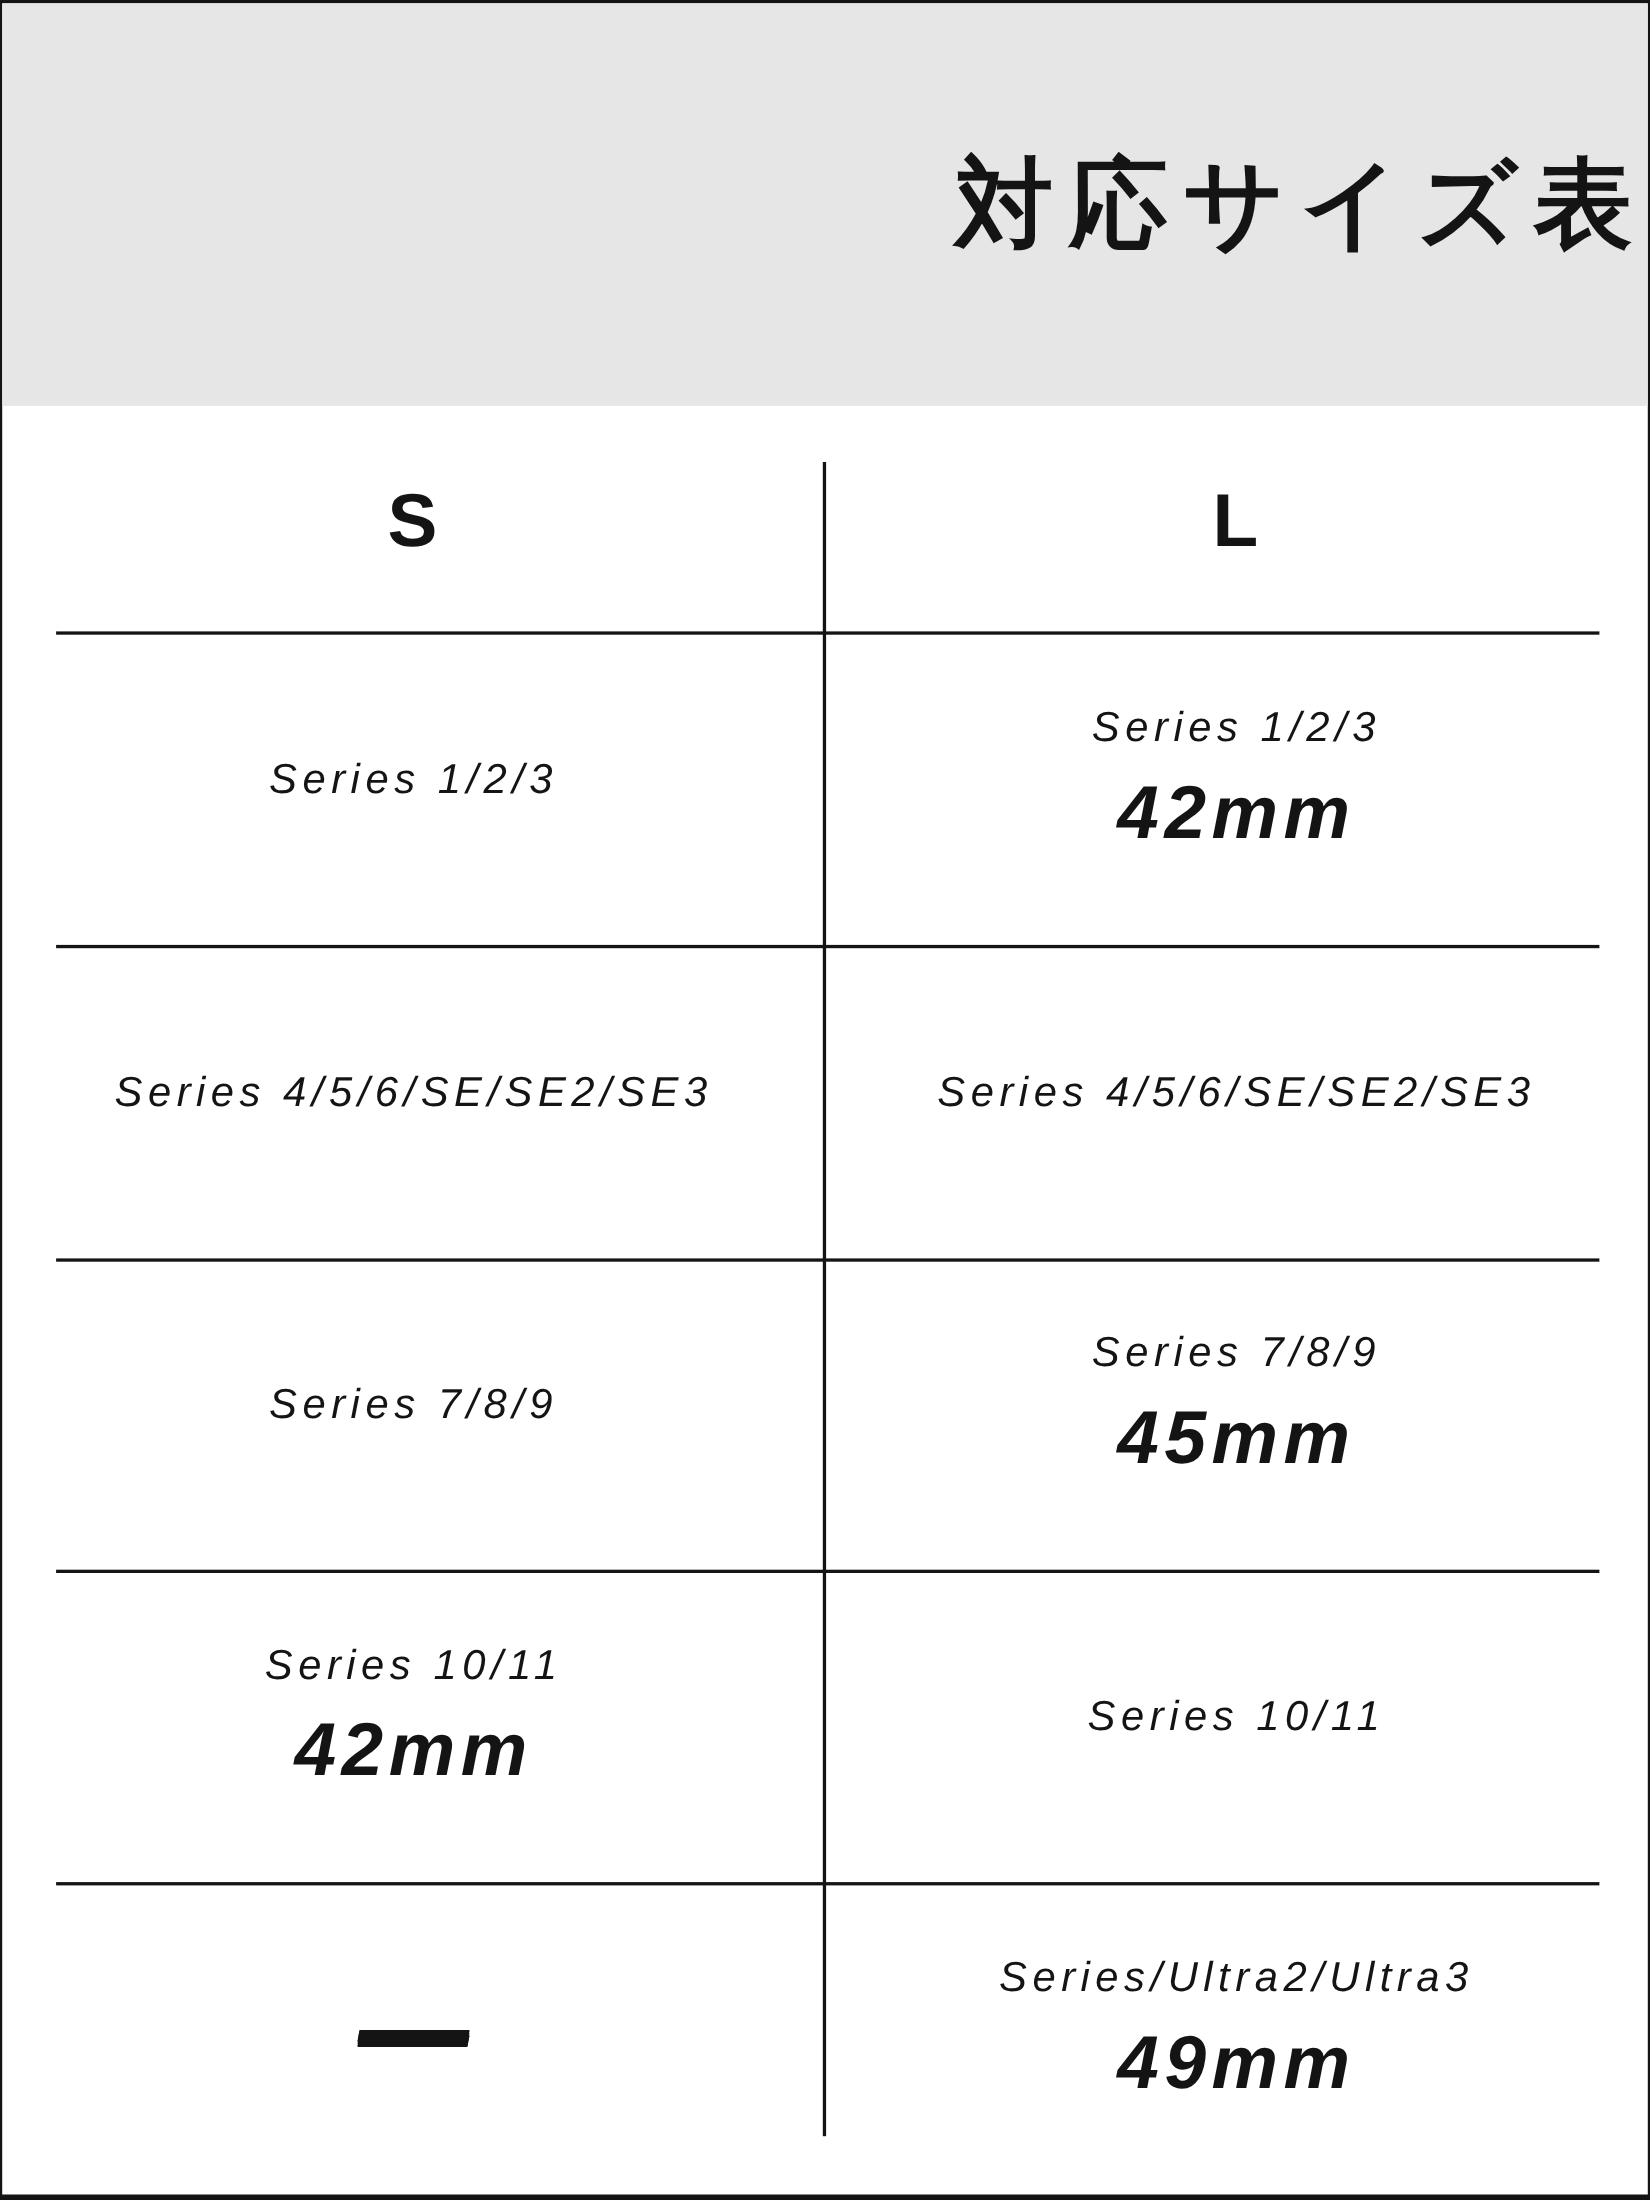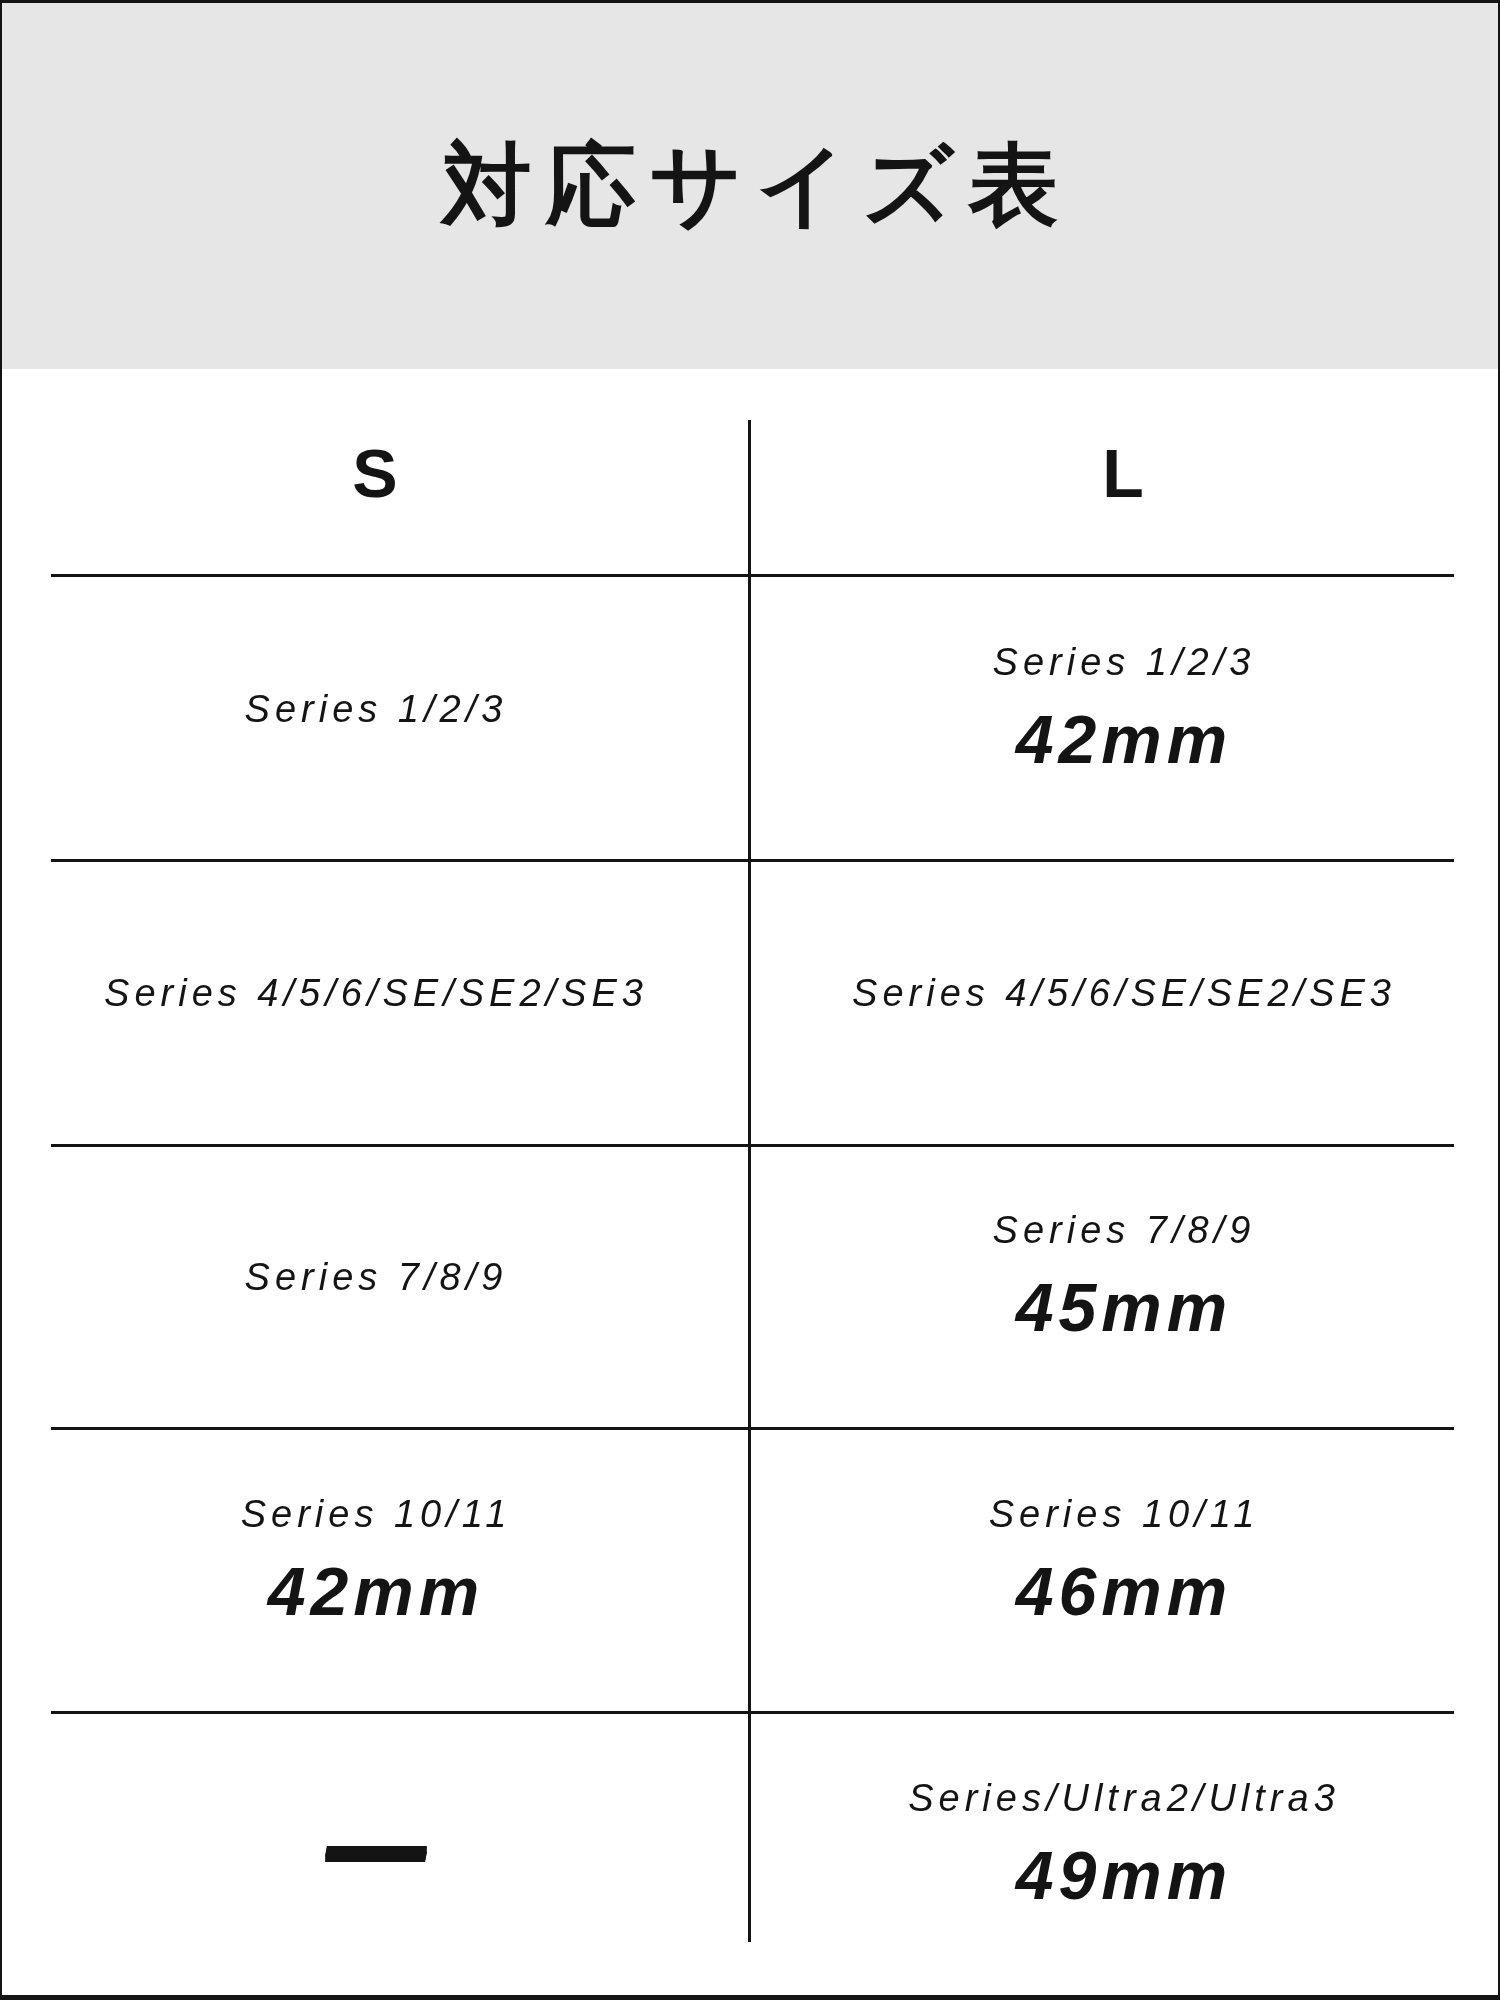--- a/index.html
+++ b/index.html
@@ -17,21 +17,21 @@
     font-family: "Liberation Sans", "DejaVu Sans", sans-serif;
     color: #141414;
   }
   .gray-header {
     position: absolute;
     top: 0; left: 0; right: 0;
     height: 366px;
     background: #e6e6e6;
     display: flex;
     align-items: center;
-    justify-content: center;
+    justify-content: flex-end;
   }
   .page-title {
     font-size: 90px;
     font-weight: 600;
     letter-spacing: 14px;
     padding-left: 14px; 
     white-space: nowrap;
   }
   .col-headers {
     position: absolute;
@@ -157,21 +157,20 @@
       </div>
     </div>
 
     <div class="row">
       <div class="cell">
         <div class="series-label">Series 10/11</div>
         <div class="size-value">42mm</div>
       </div>
       <div class="cell">
         <div class="series-label">Series 10/11</div>
-        <div class="size-value">46mm</div>
       </div>
     </div>
 
     <div class="row">
       <div class="cell">
         <span class="dash-glyph">—</span>
       </div>
       <div class="cell">
         <div class="series-label">Series/Ultra2/Ultra3</div>
         <div class="size-value">49mm</div>

